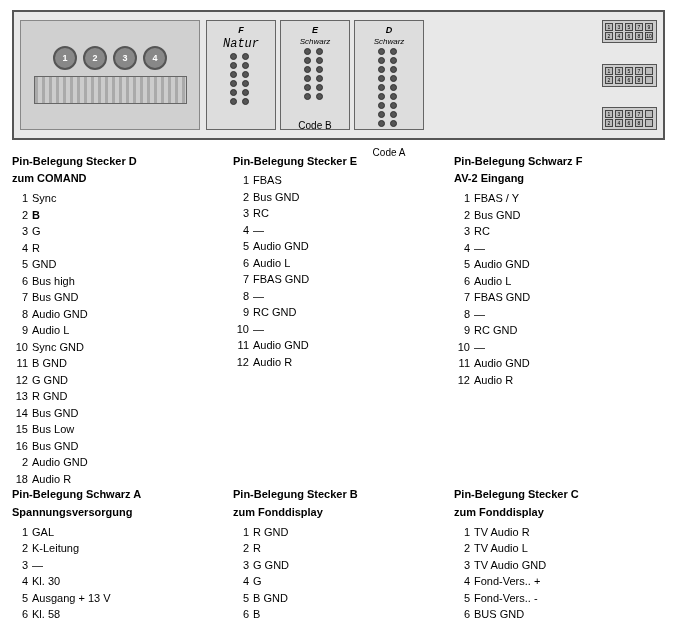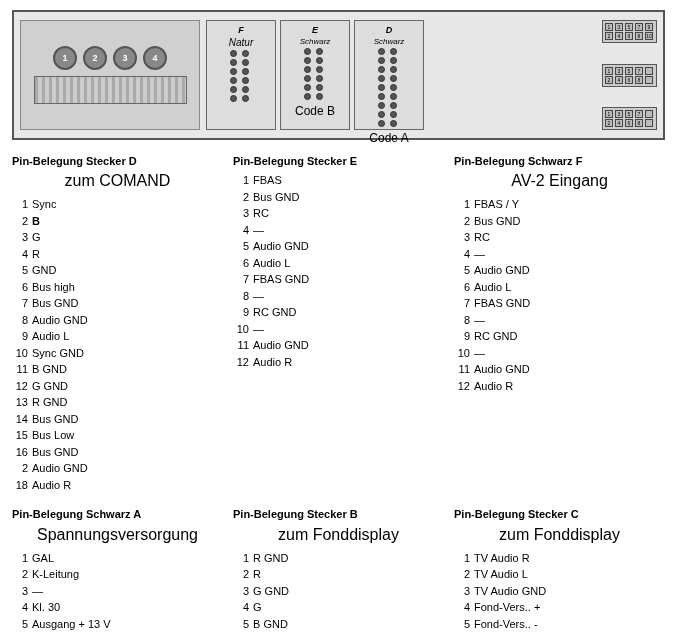--- a/index.html
+++ b/index.html
@@ -100,23 +100,23 @@
 
     .pin-dot {
       width: 7px;
       height: 7px;
       border-radius: 50%;
       background: #555;
       border: 1px solid #333;
     }
 
     .code-label {
-      font-size: 12px;
+      font-size: 10px;
       text-align: left;
-      margin-top: 2px;
+      margin-top: 18px;
     }
 
     .diagram-right {
       display: flex;
       flex-direction: column;
       justify-content: space-between;
       margin-left: 4px;
     }
 
     .right-connector {
@@ -144,39 +144,37 @@
     }
 
     .content-area {
       padding: 4px 12px 8px 12px;
     }
 
     .pin-sections {
       display: grid;
       grid-template-columns: 1fr 1fr 1fr;
       gap: 0 10px;
-      margin-bottom: 14px;
     }
 
     .pin-section {
       padding: 0;
     }
 
     .section-title {
       font-size: 11px;
       font-weight: bold;
       margin-bottom: 4px;
       line-height: 1.3;
     }
 
     .section-subtitle {
-      font-size: 16px;
-      font-weight: normal;
+      font-size: 11px;
+      font-weight: bold;
       margin-bottom: 6px;
-      text-align: center;
     }
 
     .pin-list {
       list-style: none;
     }
 
     .pin-list li {
       display: flex;
       gap: 4px;
       line-height: 1.5;
@@ -211,21 +209,21 @@
       <div class="circle">3</div>
       <div class="circle">4</div>
     </div>
     <div class="vents"></div>
   </div>
 
   <div class="diagram-center">
 
     <div class="connector-block">
       <div class="conn-label">F</div>
-      <div style="font-style:italic;font-size:10px;">Natur</div>
+      <div style="font-style:italic;font-size:12px;font-family:Liberation Mono, monospace;">Natur</div>
       <div class="pin-grid">
         <div class="pin-dot"></div>
           <div class="pin-dot"></div>
         <div class="pin-dot"></div>
           <div class="pin-dot"></div>
         <div class="pin-dot"></div>
           <div class="pin-dot"></div>
         <div class="pin-dot"></div>
           <div class="pin-dot"></div>
         <div class="pin-dot"></div>

